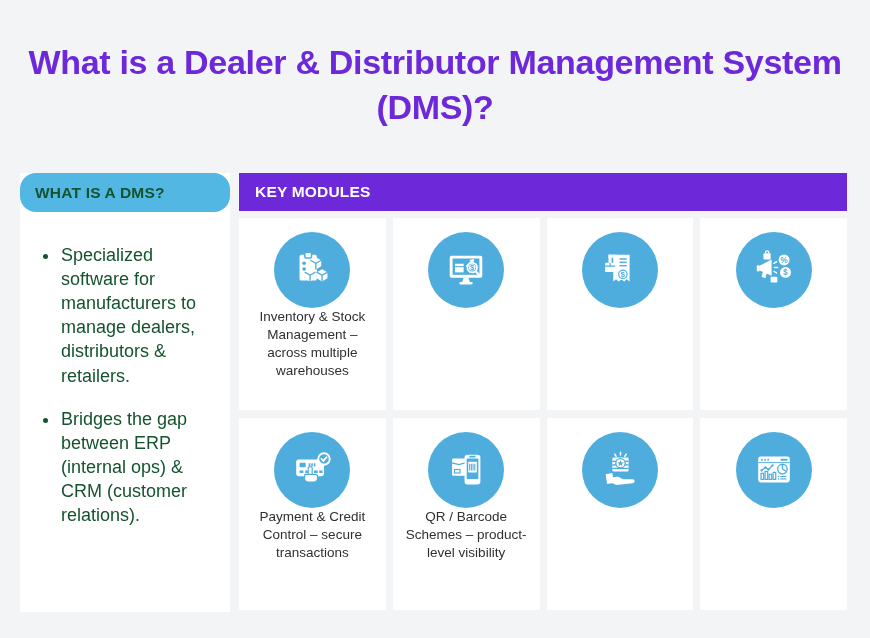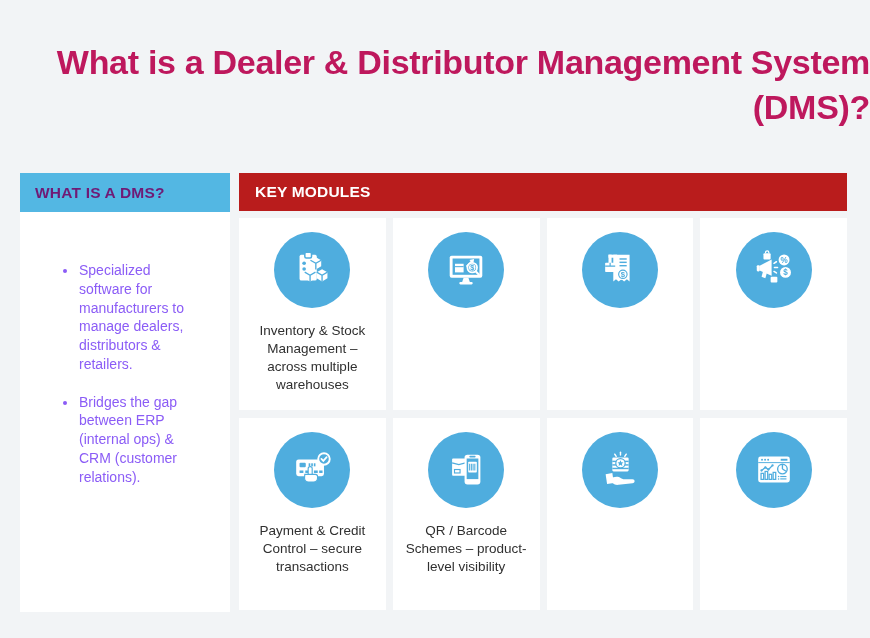--- a/index.html
+++ b/index.html
@@ -5,60 +5,60 @@
   * { margin:0; padding:0; box-sizing:border-box; }
   html,body { width:870px; height:638px; }
   body {
     position:relative;
     background:#f2f4f6;
     font-family:"Liberation Sans", sans-serif;
     overflow:hidden;
   }
   .title {
     position:absolute; top:40px; left:0; width:100%;
-    text-align:right; font-size:34px; font-weight:700;
-    color:#be185d; line-height:1.32; letter-spacing:-0.3px;
+    text-align:center; font-size:34px; font-weight:700;
+    color:#6d28d9; line-height:1.32; letter-spacing:-0.3px;
   }
   .left-panel {
     position:absolute; left:20px; top:173px;
     width:210px; height:439px; background:#ffffff;
   }
   .left-panel-header {
-    height:39px; background:#53b7e3; color:#701a75;
+    height:39px; background:#53b7e3; color:#14532d;
     font-size:15.5px; font-weight:700; letter-spacing:0.2px;
-    display:flex; align-items:center; padding-left:15px;
+    display:flex; align-items:center; padding-left:15px;border-radius:16px;
   }
   .left-panel ul {
-    margin:18px; padding:31px 12px 0 40px;
-    color:#8b5cf6; font-size:14px; line-height:1.34;
+    margin:0; padding:31px 12px 0 40px;
+    color:#14532d; font-size:18px; line-height:1.34;
     list-style:disc;
   }
   .left-panel li { margin-bottom:19px; padding-left:1px; }
   .modules-header {
     position:absolute; left:239px; top:173px; width:608px; height:38px;
-    background:#b91c1c; color:#ffffff;
+    background:#6d28d9; color:#ffffff;
     font-size:15.5px; font-weight:700; letter-spacing:0.2px;
     display:flex; align-items:center; padding-left:16px;
   }
   .modules-grid {
     position:absolute; left:239px; top:218px; width:608px;
     display:grid; grid-template-columns:repeat(4,1fr); gap:8px 7px;
   }
   .card {
     background:#ffffff; height:192px;
     display:flex; flex-direction:column; align-items:center;
     padding-top:14px;
   }
   .icon-circle {
     width:76px; height:76px; border-radius:50%;
     background:#4fadde; flex:0 0 auto;
     display:flex; align-items:center; justify-content:center;
   }
   .card-label {
-    margin-top:14px; padding:0 7px;
+    padding:0 7px;
     font-size:13.5px; line-height:1.34; color:#303030;
     text-align:center;
   }
   svg { display:block; }
   svg text { font-family:"Liberation Sans", sans-serif; }
 </style>
 </head>
 <body>
 
 <h1 class="title">What is a Dealer &amp; Distributor Management System (DMS)?</h1>

